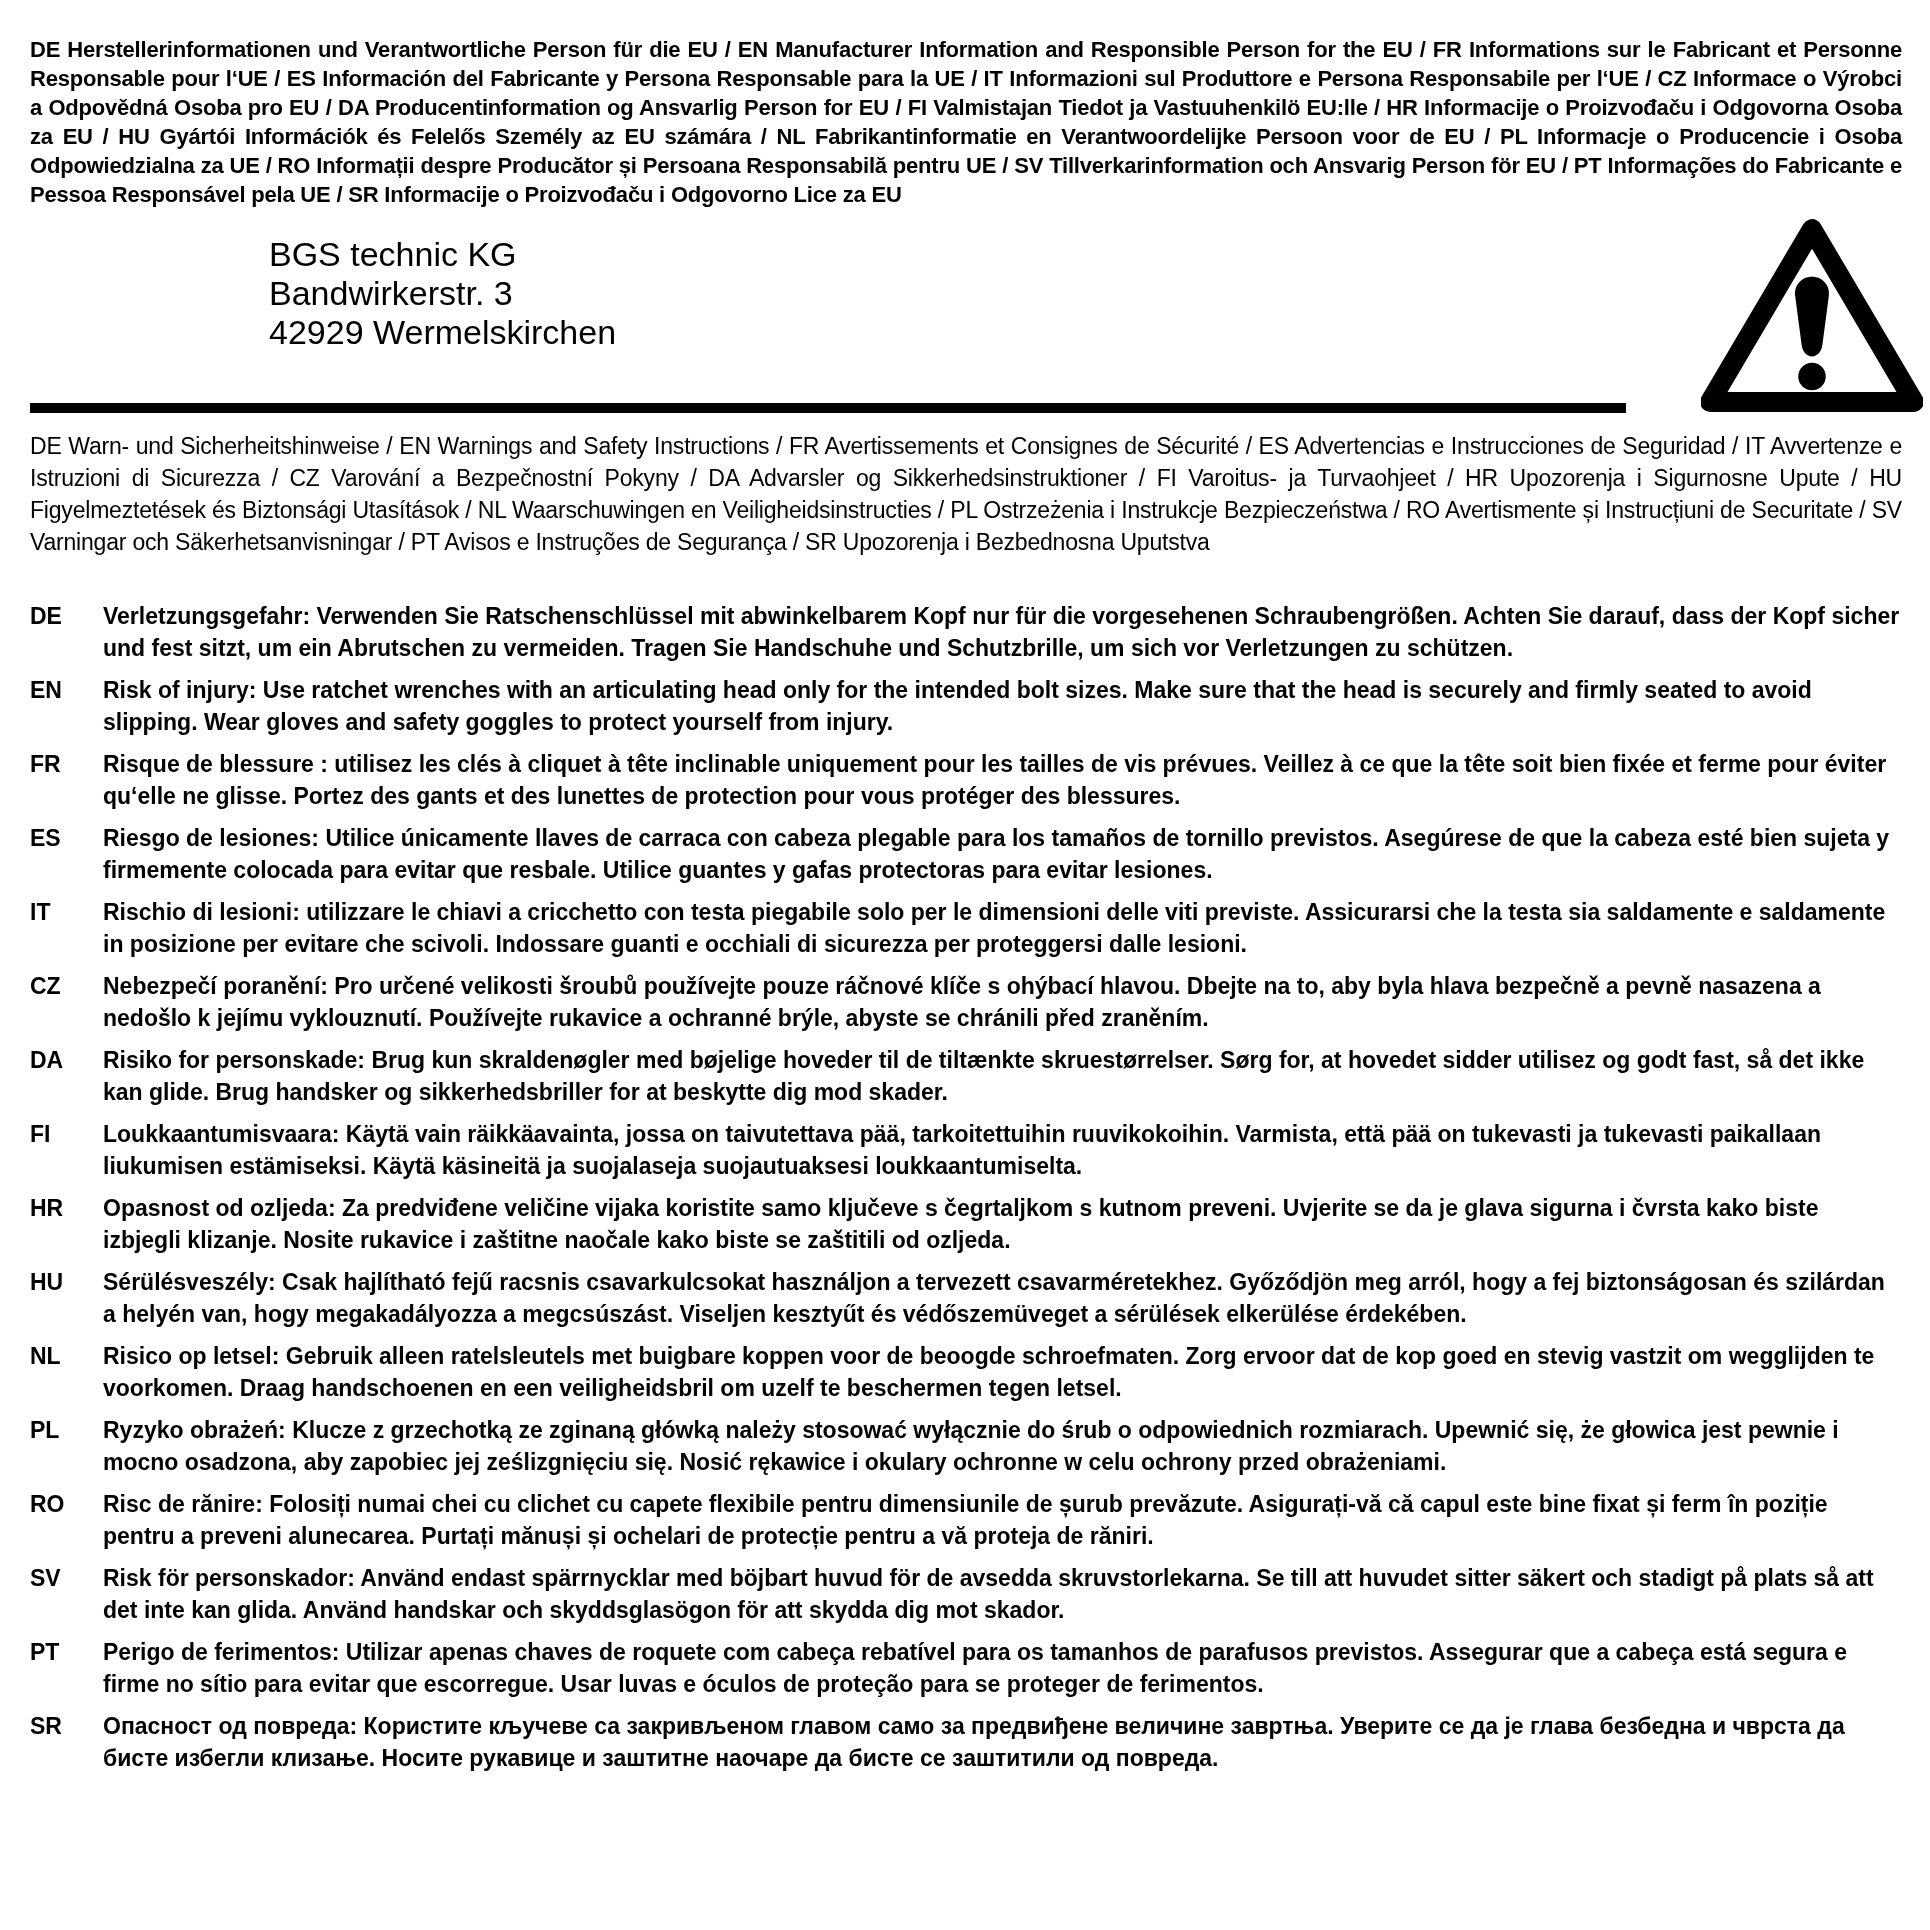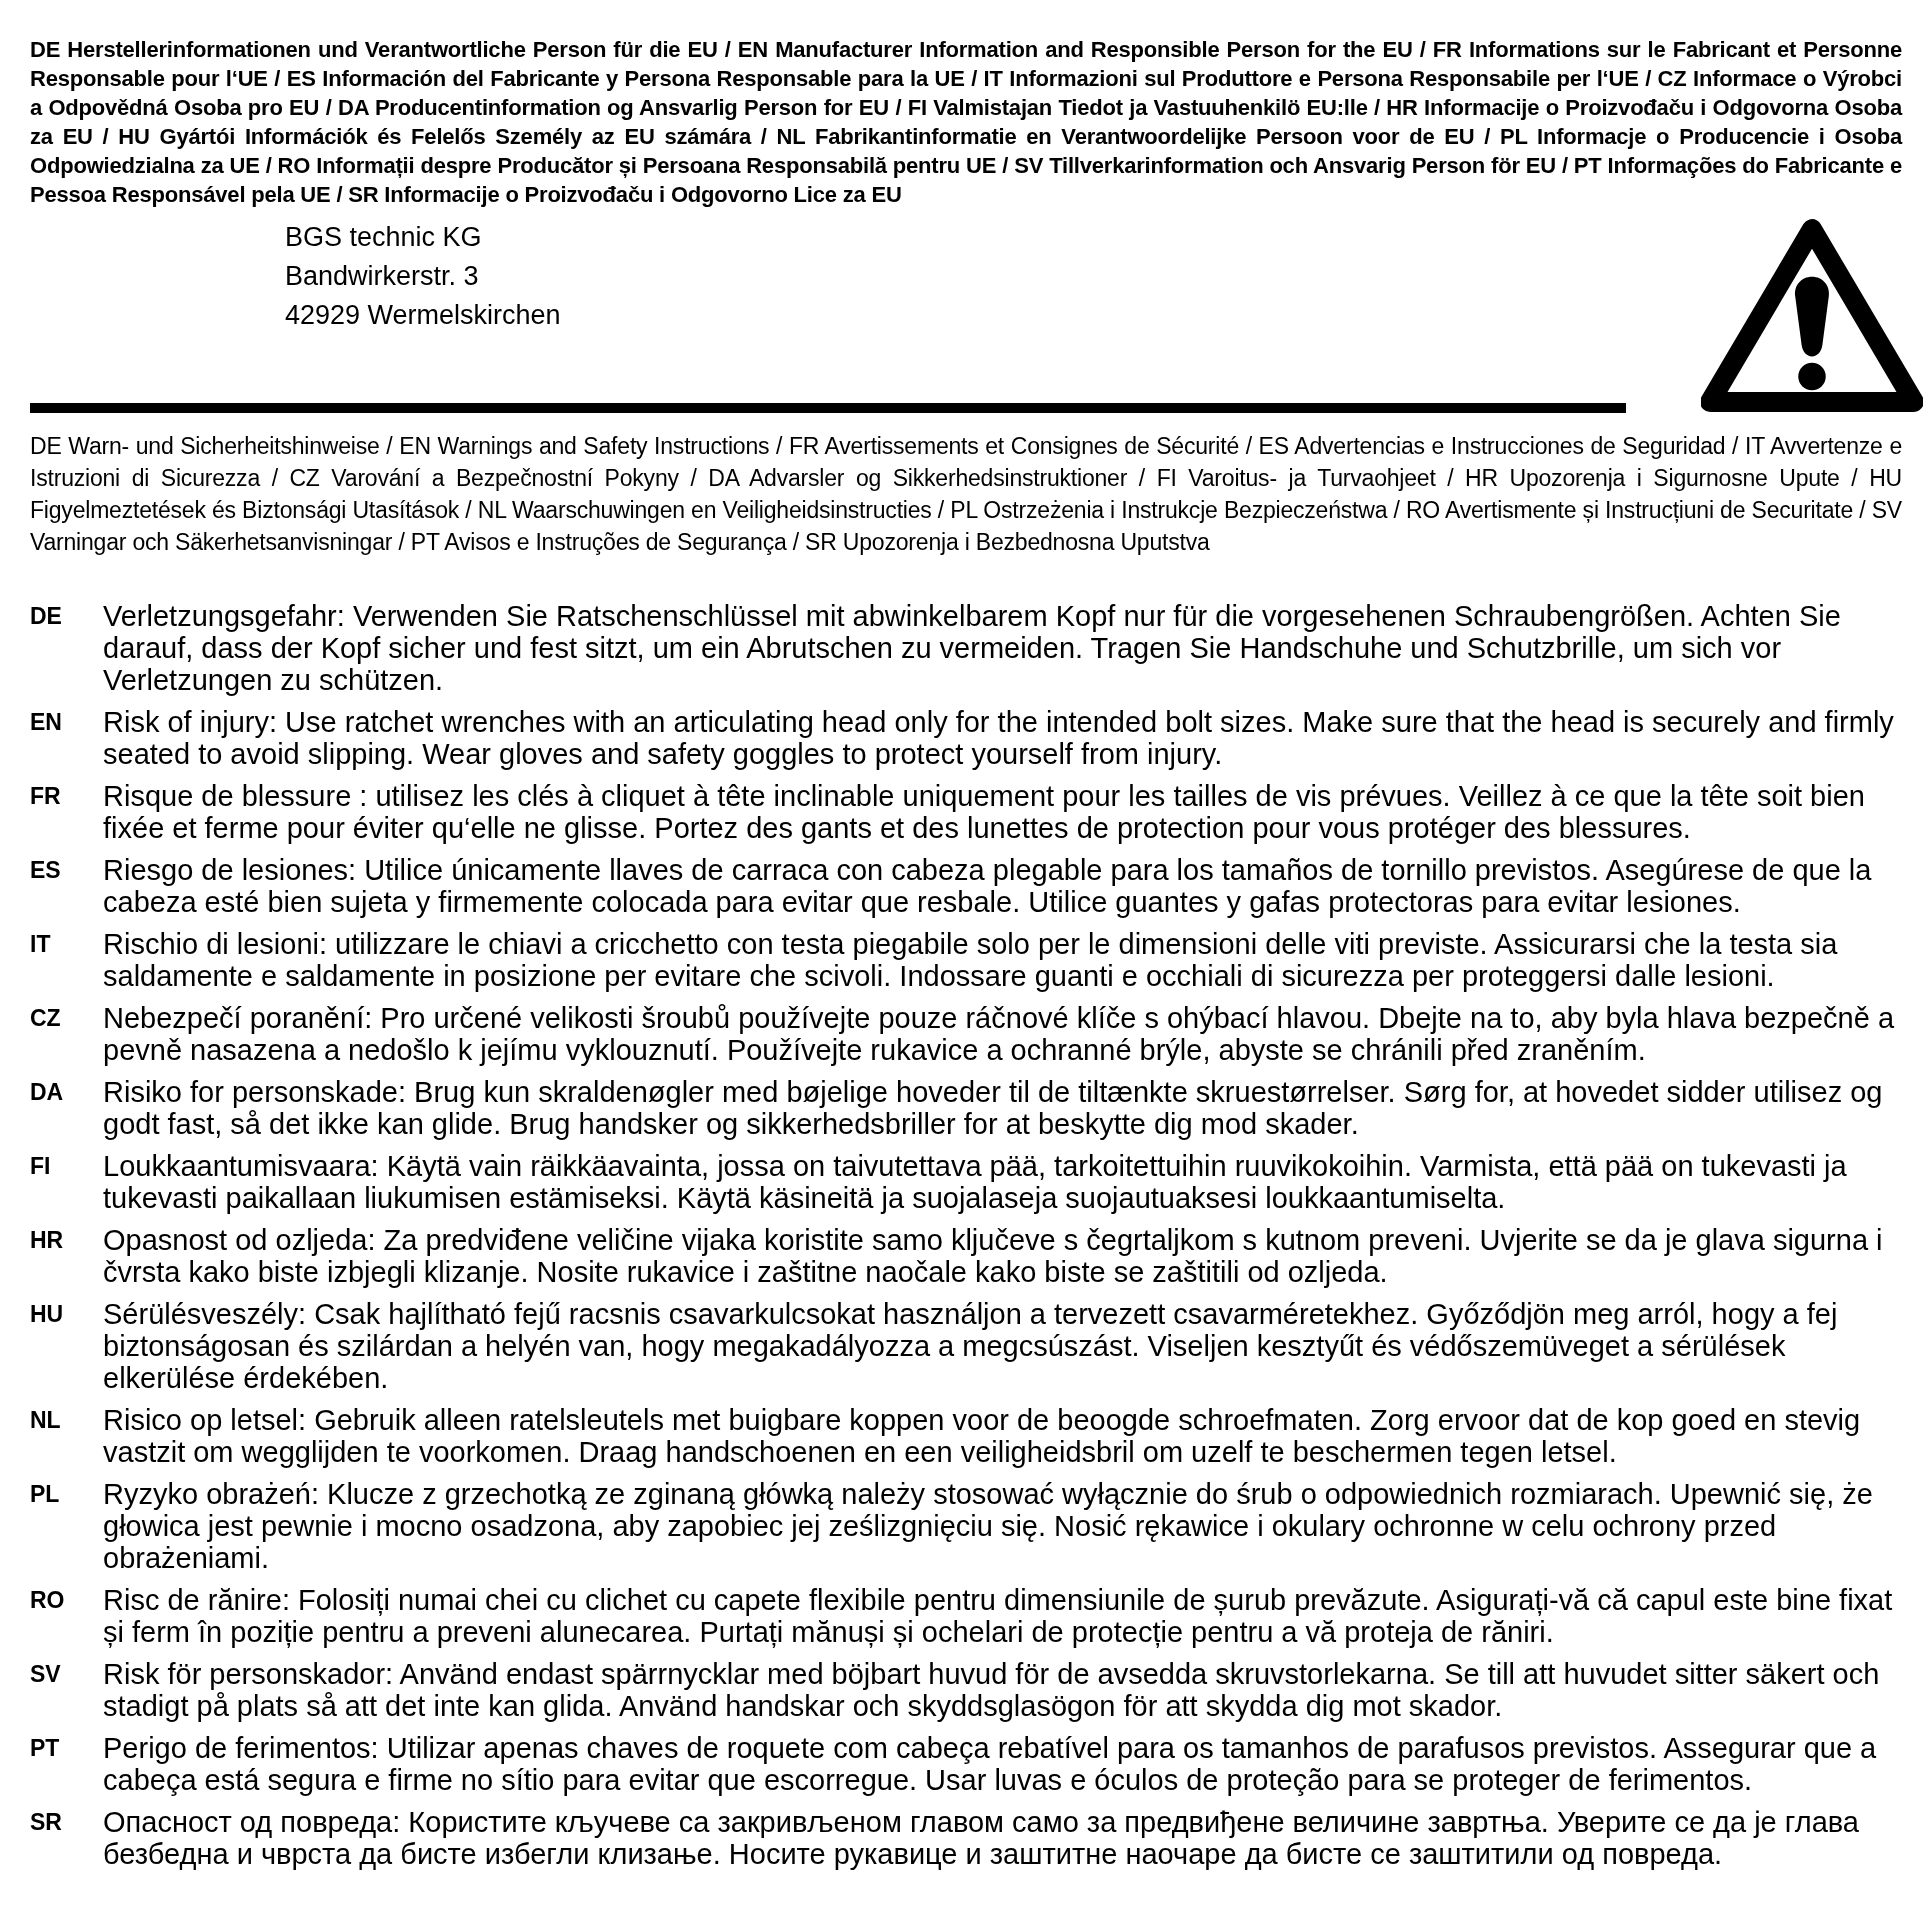--- a/index.html
+++ b/index.html
@@ -26,41 +26,41 @@
     transform:scaleY(1.08);transform-origin:top left;
   }
   .logo-reg{
     position:absolute;left:191px;top:-9.3px;
     font-size:33px;font-weight:bold;
   }
   .logo-technic{
     position:absolute;left:87px;top:139px;
     font-size:36px;font-weight:bold;letter-spacing:18.7px;white-space:nowrap;
   }
-  .addr-col{position:absolute;left:269px;top:0;font-size:27px;line-height:39px;margin-left:16px;}
+  .addr-col{position:absolute;left:269px;top:17px;font-size:34px;line-height:39px;}
   .tel-col{position:absolute;left:518px;top:17px;font-size:27px;line-height:39px;}
   .website{
     position:absolute;left:741px;top:117px;
     font-size:37px;font-weight:bold;letter-spacing:-0.8px;
   }
   .warn-triangle{position:absolute;left:1701px;top:0px;}
   .divider{
     position:absolute;top:403px;left:30px;width:1596px;height:10px;background:#000;
   }
   
   .warnings-heading{
     position:absolute;top:430px;left:30px;right:28px;
     font-weight:normal;font-size:23px;line-height:32px;
     letter-spacing:-0.2px;text-align:justify;
   }
   
   .warnings-list{position:absolute;top:600px;left:30px;right:30px;}
   .entry{display:flex;margin-bottom:10px;}
   .code{flex:0 0 73px;width:73px;font-weight:bold;font-size:23px;line-height:32px;}
-  .wtext{flex:1;font-size:29px;line-height:32px;}
+  .wtext{flex:1;font-size:23px;line-height:32px;font-weight:bold;}
 </style>
 </head>
 <body>
 
 <div class="page">
 
   <div class="lang-header">DE Herstellerinformationen und Verantwortliche Person für die EU  /  EN Manufacturer Information and Responsible Person for the EU  /  FR Informations sur le Fabricant et Personne Responsable pour l‘UE  /  ES Información del Fabricante y Persona Responsable para la UE  /  IT Informazioni sul Produttore e Persona Responsabile per l‘UE  /  CZ Informace o Výrobci a Odpovědná Osoba pro EU  /  DA Producentinformation og Ansvarlig Person for EU  /  FI Valmistajan Tiedot ja Vastuuhenkilö EU:lle  /  HR Informacije o Proizvođaču i Odgovorna Osoba za EU  /  HU Gyártói Információk és Felelős Személy az EU számára  /  NL Fabrikantinformatie en Verantwoordelijke Persoon voor de EU  /  PL Informacje o Producencie i Osoba Odpowiedzialna za UE  /  RO Informații despre Producător și Persoana Responsabilă pentru UE  /  SV Tillverkarinformation och Ansvarig Person för EU  /  PT Informações do Fabricante e Pessoa Responsável pela UE  /  SR Informacije o Proizvođaču i Odgovorno Lice za EU</div>
 
   <div class="company-row">
 

